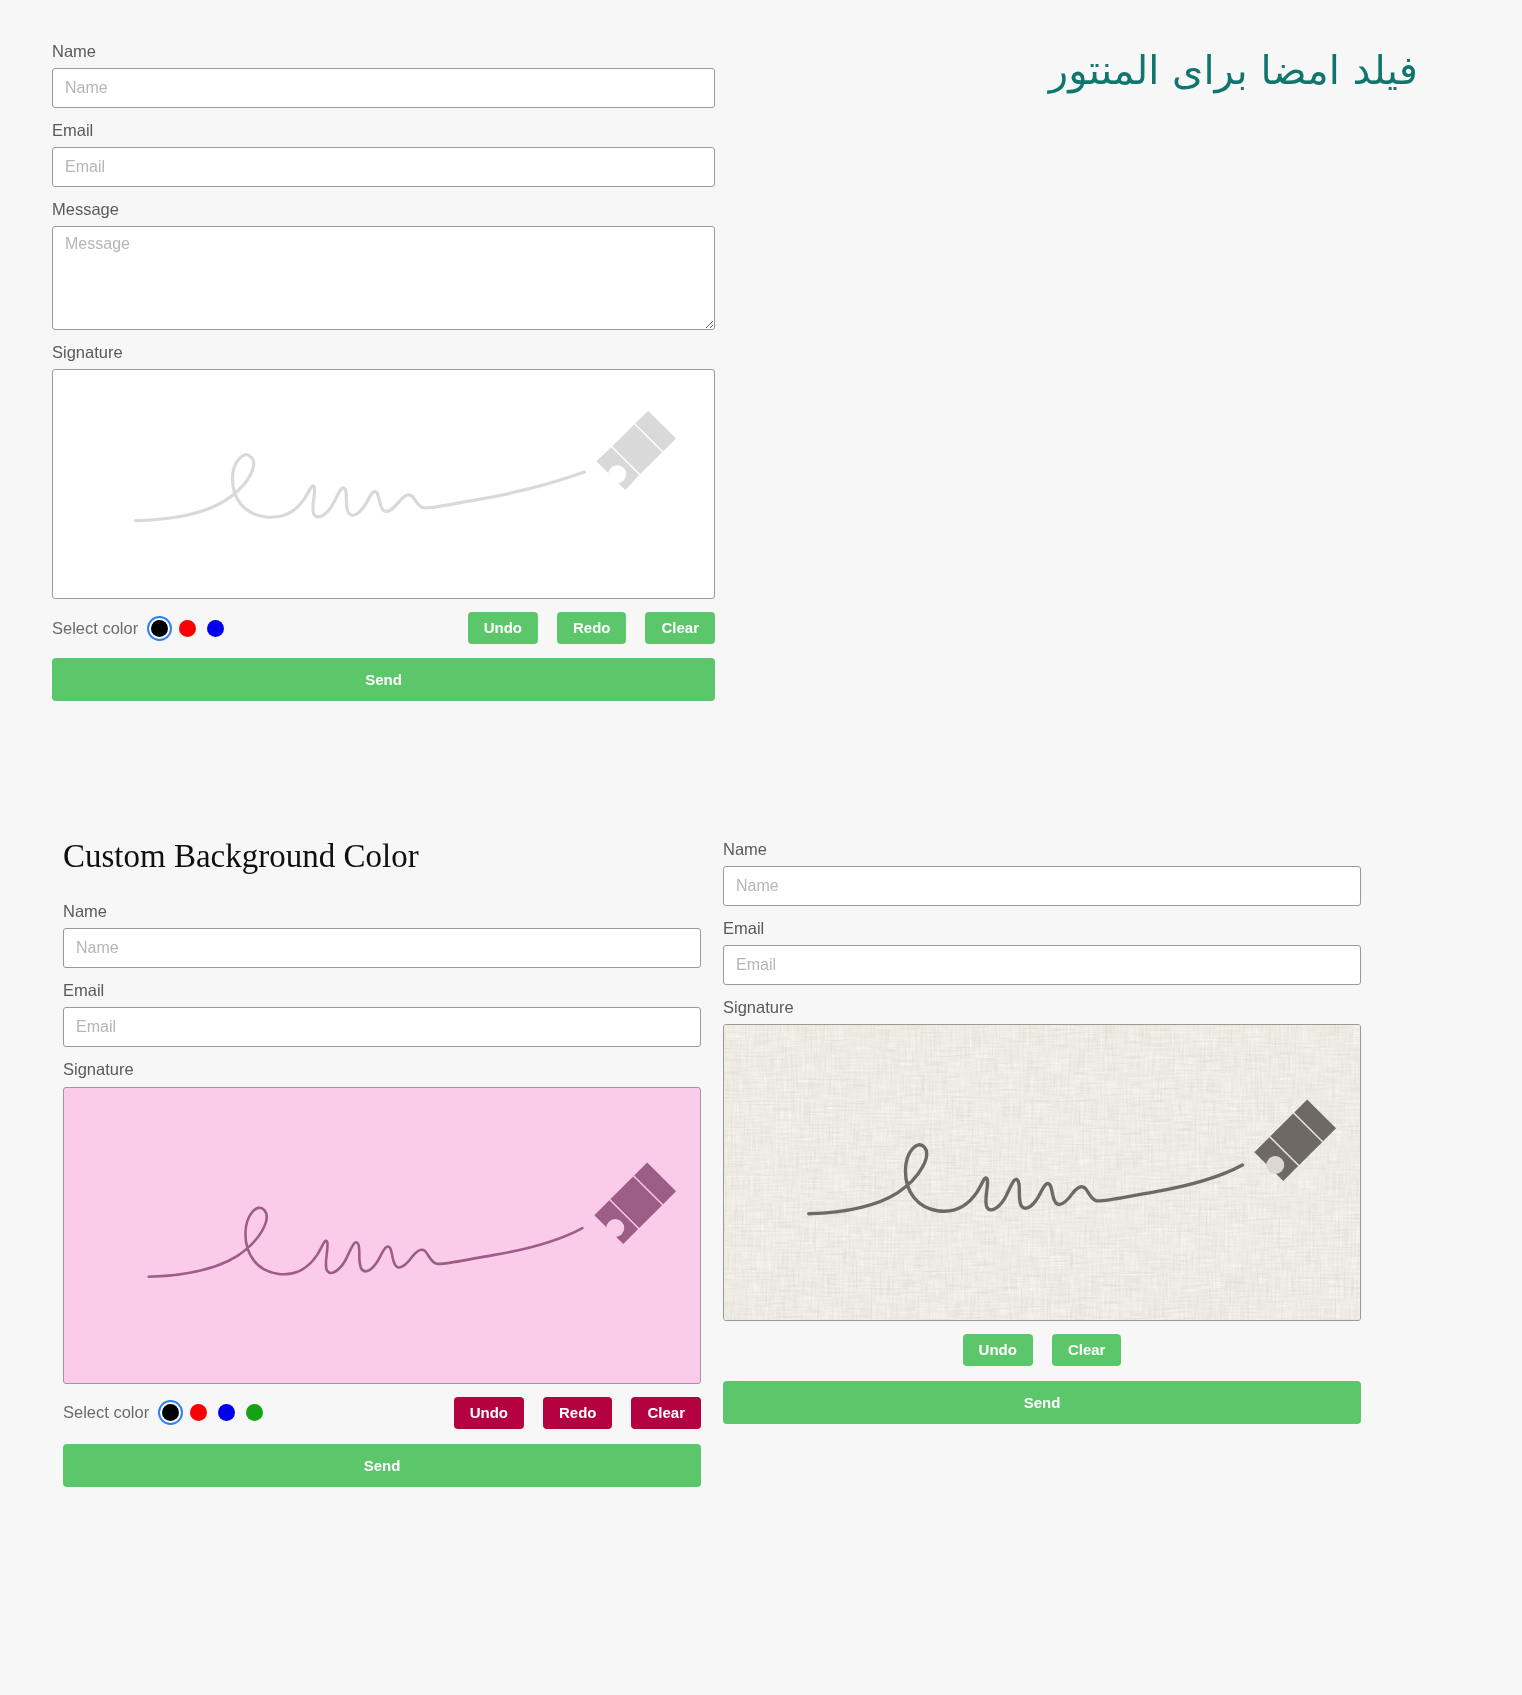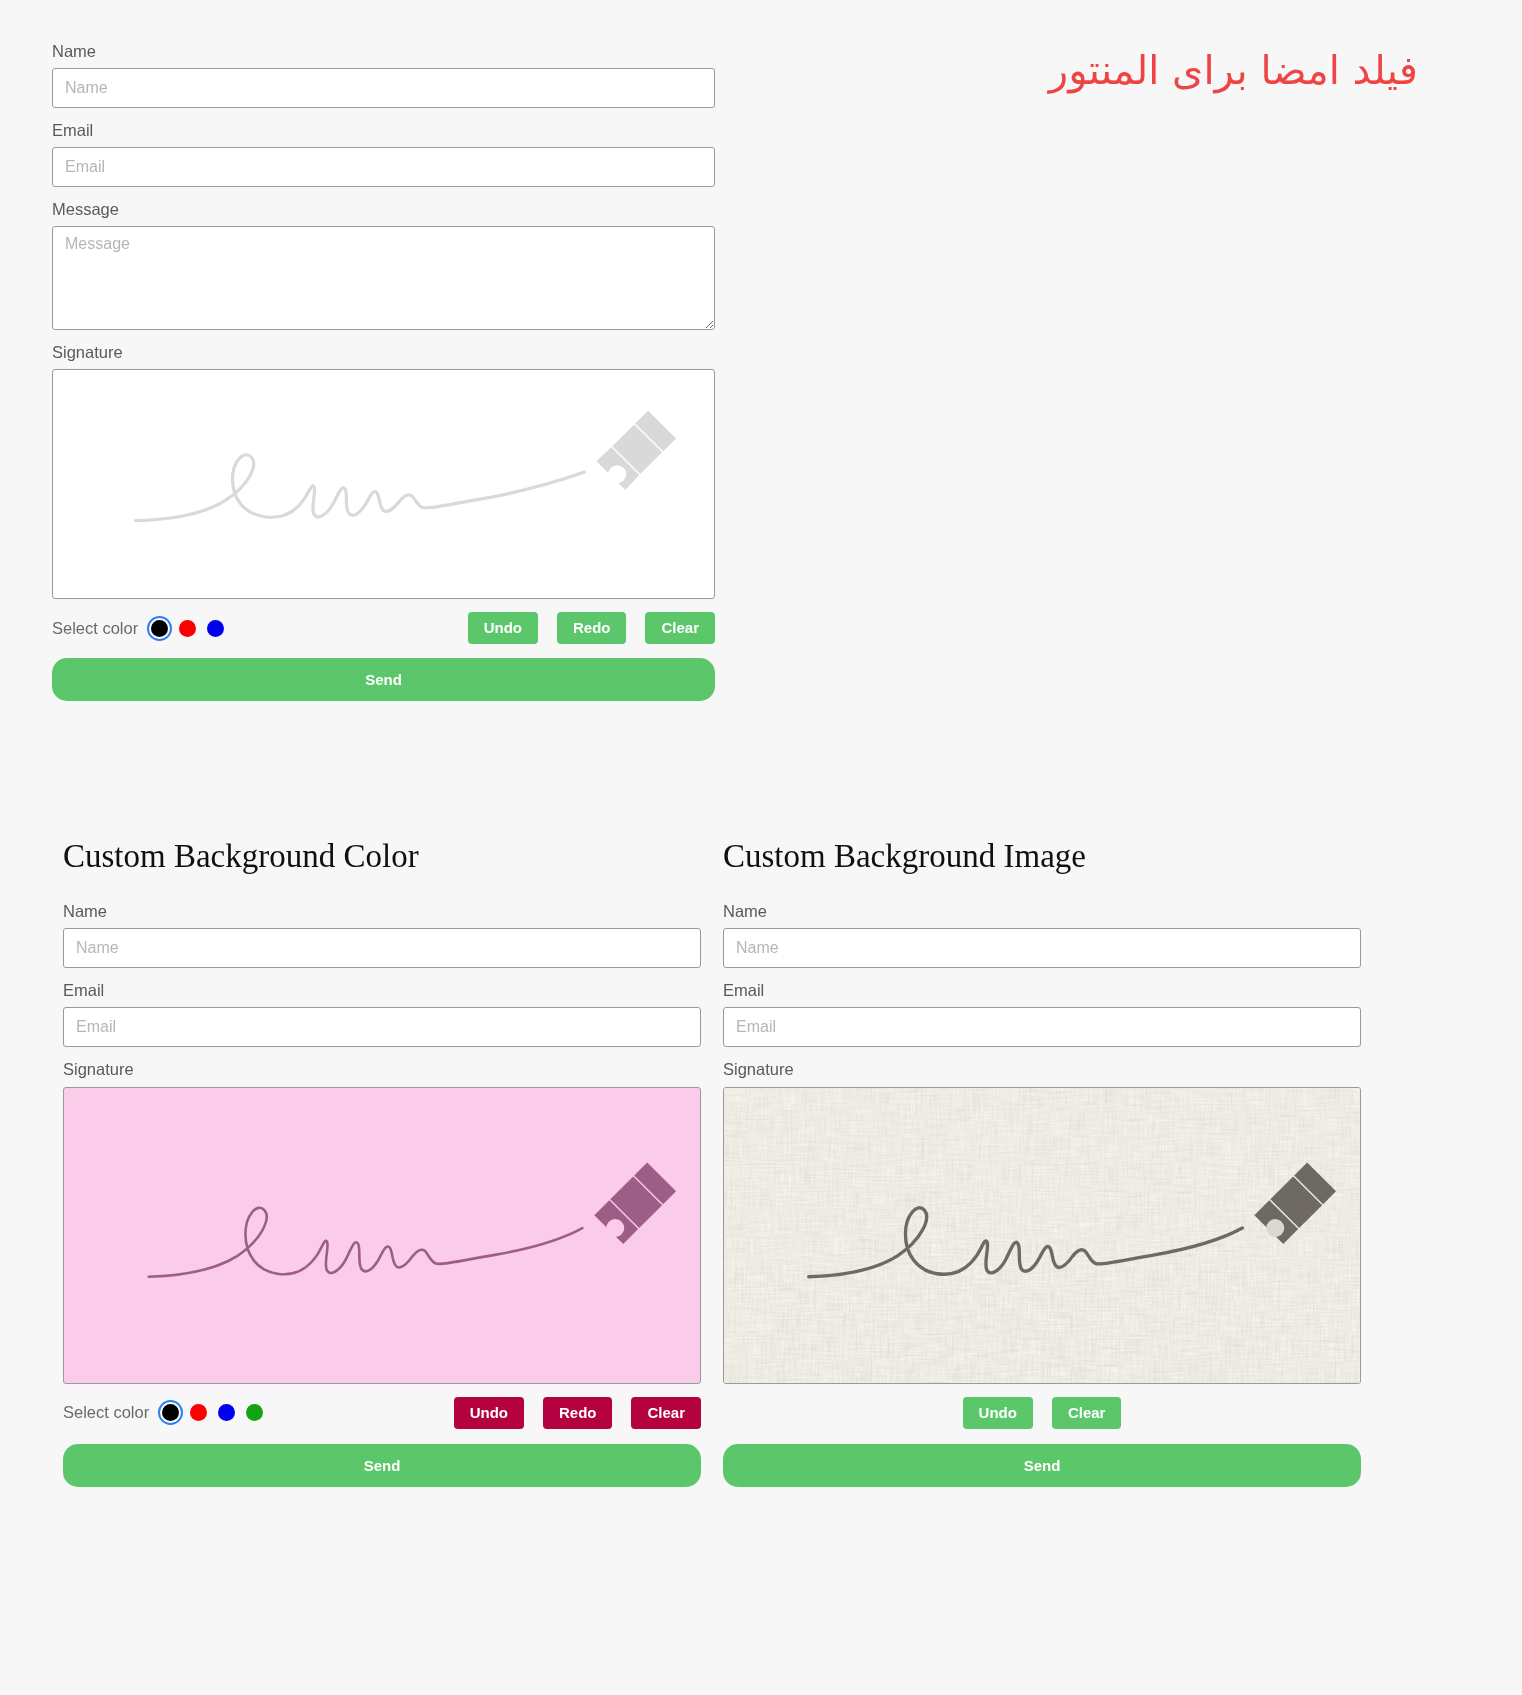--- a/index.html
+++ b/index.html
@@ -108,21 +108,21 @@
   }
   .btn-green { background: #5cc76a; }
   .btn-crimson { background: #b3023f; }
   .btn-send {
     display: block;
     width: 100%;
     box-sizing: border-box;
     background: #5cc76a;
     color: #ffffff;
     border: none;
-    border-radius: 15px;
+    border-radius: 4px;
     font-size: 15px;
     font-weight: bold;
     font-family: "Liberation Sans", "DejaVu Sans", sans-serif;
     padding: 13px 0;
     cursor: pointer;
   }
 
   
   #top-form {
     position: absolute;
@@ -133,21 +133,21 @@
   #top-form .group { margin-bottom: 11px; }
   #top-form .sig-canvas { height: 230px; background: #ffffff; }
   #top-form .controls-row { margin-top: 13px; }
   #top-form .btn-send-wrap { margin-top: 14px; }
 
   #page-heading-rtl {
     position: absolute;
     right: 104px;
     top: 47px;
     font-size: 40px;
-    color: #ef4444;
+    color: #0f766e;
     direction: rtl;
     text-align: right;
     font-family: "DejaVu Sans", "Liberation Sans", sans-serif;
     white-space: nowrap;
   }
 
   
   .section {
     position: absolute;
     top: 838px;
@@ -275,21 +275,20 @@
       <button class="btn btn-crimson">Clear</button>
     </div>
   </div>
 
   <div class="btn-send-wrap">
     <button class="btn-send" style="background: rgb(92, 199, 106);">Send</button>
   </div>
 </div>
 
 <div class="section" id="section-bg-image">
-  <h2 class="section-title">Custom Background Image</h2>
 
   <div class="group">
     <div class="field-label">Name</div>
     <input class="text-input" type="text" placeholder="Name" style="">
   </div>
 
   <div class="group">
     <div class="field-label">Email</div>
     <input class="text-input" type="text" placeholder="Email" style="">
   </div>

